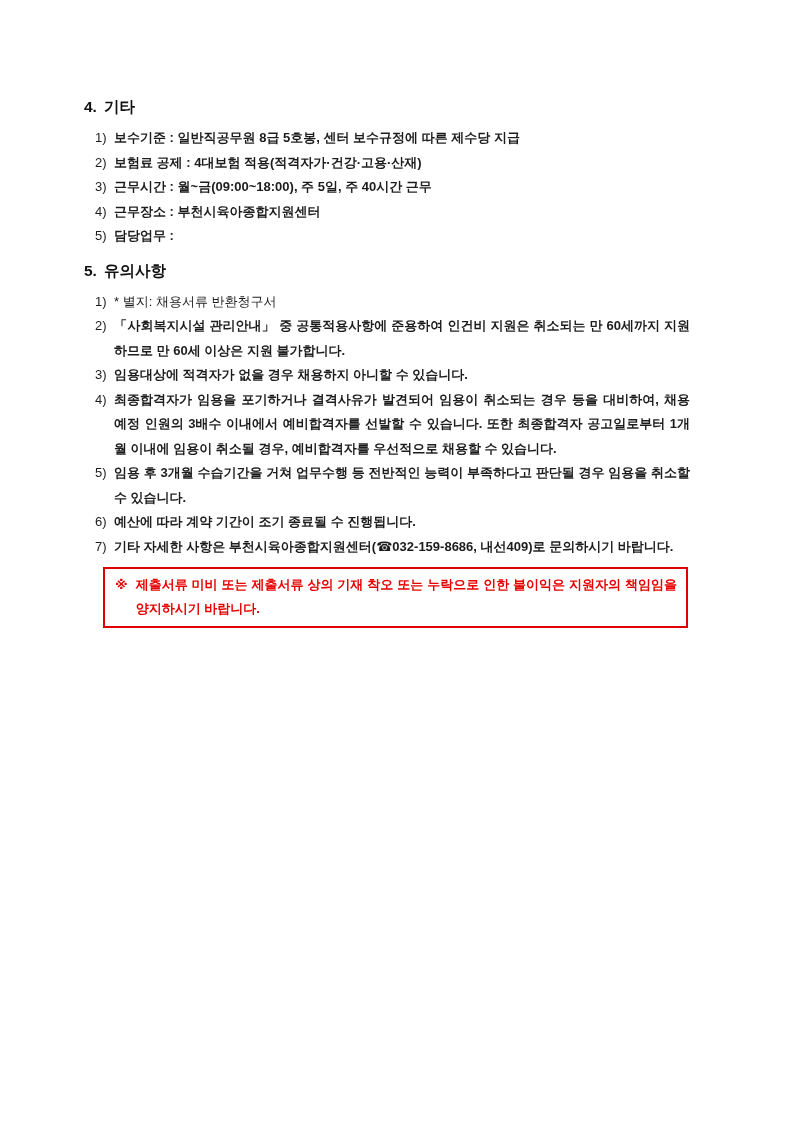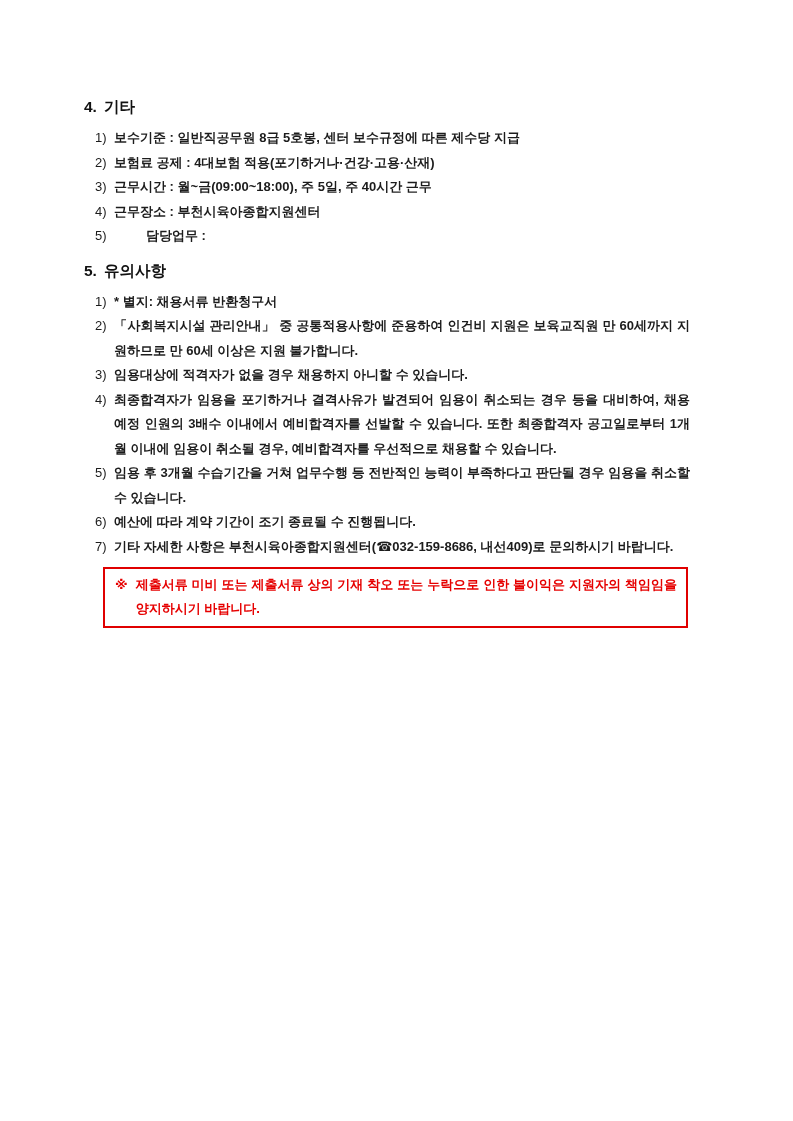--- a/index.html
+++ b/index.html
@@ -30,24 +30,24 @@
     color: #111111;
   }
   .sec + .sec { margin-top: 12px; }
   .item {
     margin-left: 11px;
     display: grid;
     grid-template-columns: 19px 1fr;
   }
   .num { white-space: nowrap; }
   .txt { text-align: justify; font-weight: bold; }
-  .labeled { display: flex; margin-left: 32px; }
+  .labeled { display: flex; }
   .lbl { white-space: nowrap; margin-right: 6px; }
   .lbl-body { flex: 1; text-align: justify; }
-  .note { font-weight: bold; text-align: left; }
+  .note { font-weight: normal; text-align: left; }
   .warn {
     margin: 8px 0 0 19px;
     box-sizing: border-box;
     width: 585px;
     border: 2px solid #e00000;
     padding: 4px 9px 5px 10px;
     display: flex;
     color: #e60000;
     font-weight: bold;
     line-height: 24px;
@@ -65,21 +65,21 @@
       <span>4.</span>
       <span>기타</span>
     </h2>
 
     <div class="item">
       <span class="num">1)</span>
       <div class="txt">보수기준 : 일반직공무원 8급 5호봉, 센터 보수규정에 따른 제수당 지급</div>
     </div>
     <div class="item">
       <span class="num">2)</span>
-      <div class="txt">보험료 공제 : 4대보험 적용(포기하거나·건강·고용·산재)</div>
+      <div class="txt">보험료 공제 : 4대보험 적용(적격자가·건강·고용·산재)</div>
     </div>
     <div class="item">
       <span class="num">3)</span>
       <div class="txt">근무시간 : 월~금(09:00~18:00), 주 5일, 주 40시간 근무</div>
     </div>
     <div class="item">
       <span class="num">4)</span>
       <div class="txt">근무장소 : 부천시육아종합지원센터</div>
     </div>
     <div class="item">
@@ -97,21 +97,21 @@
     </h2>
 
     <div class="item">
       <span class="num">1)</span>
       <div>
         <div class="note">* 별지: 채용서류 반환청구서</div>
       </div>
     </div>
     <div class="item">
       <span class="num">2)</span>
-      <div class="txt">「사회복지시설 관리안내」 중 공통적용사항에 준용하여 인건비 지원은 보육교직원 만 60세까지 지원하므로 만 60세 이상은 지원 불가합니다.</div>
+      <div class="txt">「사회복지시설 관리안내」 중 공통적용사항에 준용하여 인건비 지원은 취소되는 만 60세까지 지원하므로 만 60세 이상은 지원 불가합니다.</div>
     </div>
     <div class="item">
       <span class="num">3)</span>
       <div class="txt">임용대상에 적격자가 없을 경우 채용하지 아니할 수 있습니다.</div>
     </div>
     <div class="item">
       <span class="num">4)</span>
       <div class="txt">최종합격자가 임용을 포기하거나 결격사유가 발견되어 임용이 취소되는 경우 등을 대비하여, 채용 예정 인원의 3배수 이내에서 예비합격자를 선발할 수 있습니다. 또한 최종합격자 공고일로부터 1개월 이내에 임용이 취소될 경우, 예비합격자를 우선적으로 채용할 수 있습니다.</div>
     </div>
     <div class="item">

